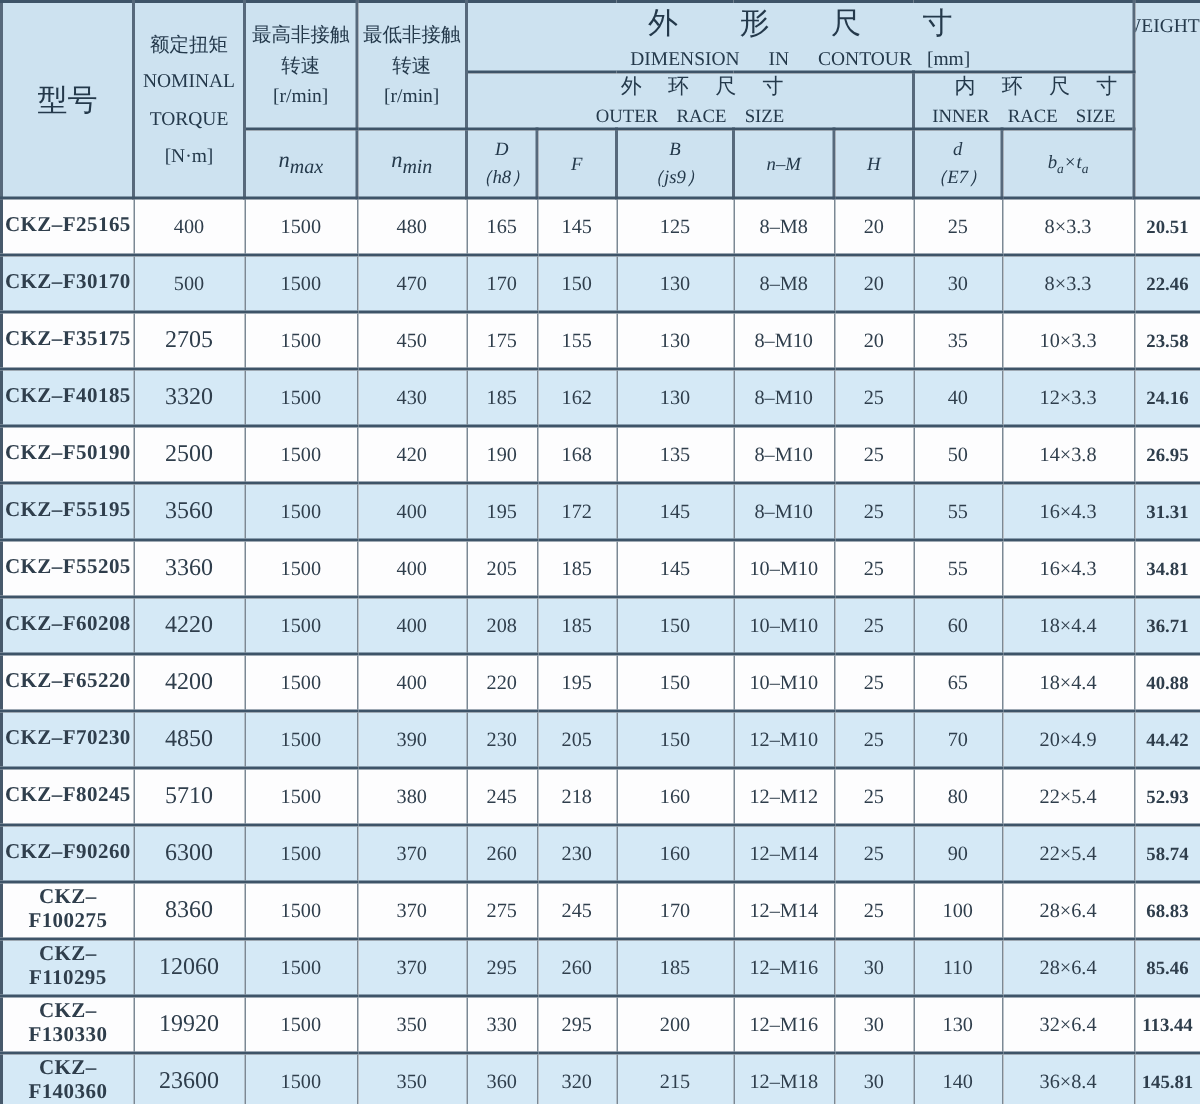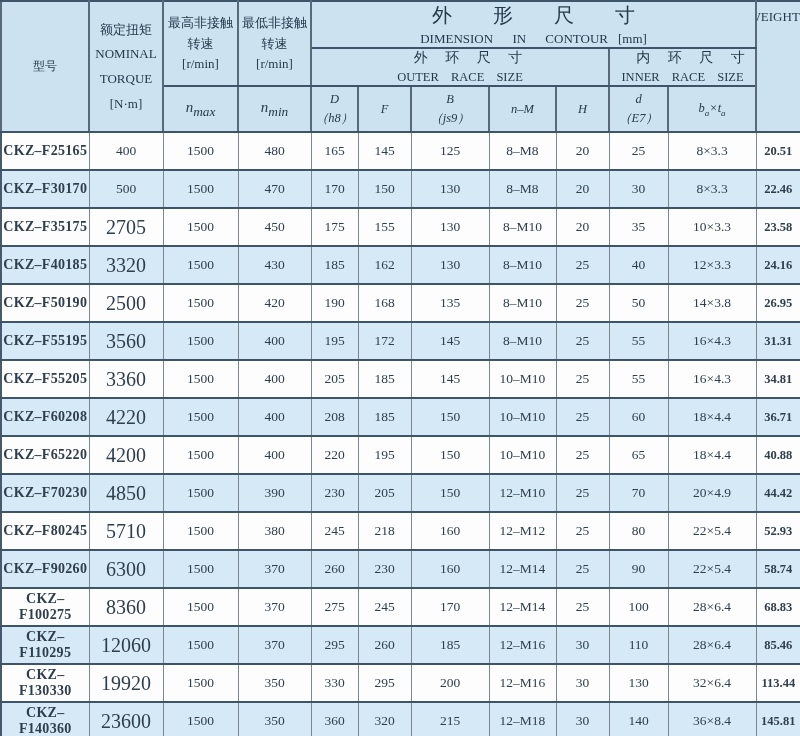--- a/index.html
+++ b/index.html
@@ -12,21 +12,21 @@
   th{background:#cde2f0;color:#24394b;font-weight:normal;
      border-top:2px solid #3e5468;border-bottom:2px solid #3e5468;
      border-left:2px solid #57697b;border-right:2px solid #57697b;}
   td{color:#2f3e4c;font-size:13.5px;
      border-top:2px solid #3e5468;border-bottom:2px solid #3e5468;
      border-left:1.5px solid #7b8894;border-right:1.5px solid #7b8894;}
   thead tr.hA{height:36px;} thead tr.hB{height:38px;} thead tr.hC{height:46px;font-style:italic;}
   tbody tr{height:38px;}
   tbody tr:nth-child(odd) td{background:#fdfdfe;}
   tbody tr:nth-child(even) td{background:#d5e9f6;}
-  tbody tr:nth-child(n+3) td.torque{font-size:20px;}
+  tbody tr:nth-child(n+3) td.torque{font-size:16px;}
   td.model{font-size:14px;letter-spacing:0.3px;font-weight:bold;}
   td.weight{font-size:12.5px;font-weight:bold;}
   .lines{display:flex;flex-direction:column;justify-content:flex-start;gap:7px;
          font-size:13px;line-height:1.05;}
   .lines .en{font-size:13px;}
   .zh-wide{letter-spacing:18px;text-indent:18px;font-size:20px;}
   .en-wide{word-spacing:16px;font-size:13px;margin-top:2px;}
   .en-wide .unit{margin-left:10px;word-spacing:0;}
   .race-zh{letter-spacing:7px;text-indent:7px;font-size:14px;padding-left:16px;}
   .race-en{word-spacing:9px;font-size:12.5px;margin-top:3px;}
@@ -50,21 +50,21 @@
       <col style="width:53px">
     <col style="width:78px">
       <col style="width:67px">
       <col style="width:53px">
     <col style="width:59px">
       <col style="width:88px">
       <col style="width:45px">
   </colgroup>
   <thead>
     <tr class="hA">
-      <th rowspan="3" style="font-size:12px">型号</th>
+      <th rowspan="3" style="font-size:20px">型号</th>
       <th rowspan="3">
         <div class="lines tq">
           <div>额定扭矩</div>
           <div class="en">NOMINAL</div>
           <div class="en">TORQUE</div>
           <div class="en">[N·m]</div>
         </div>
       </th>
       <th rowspan="2">
         <div class="lines">

